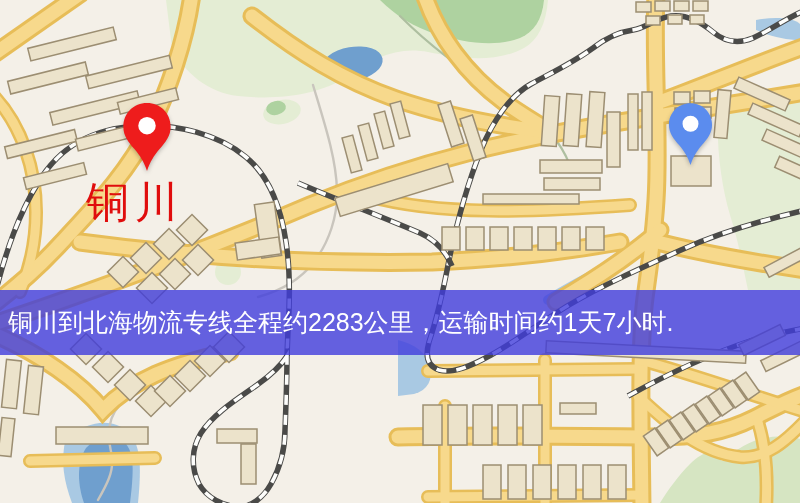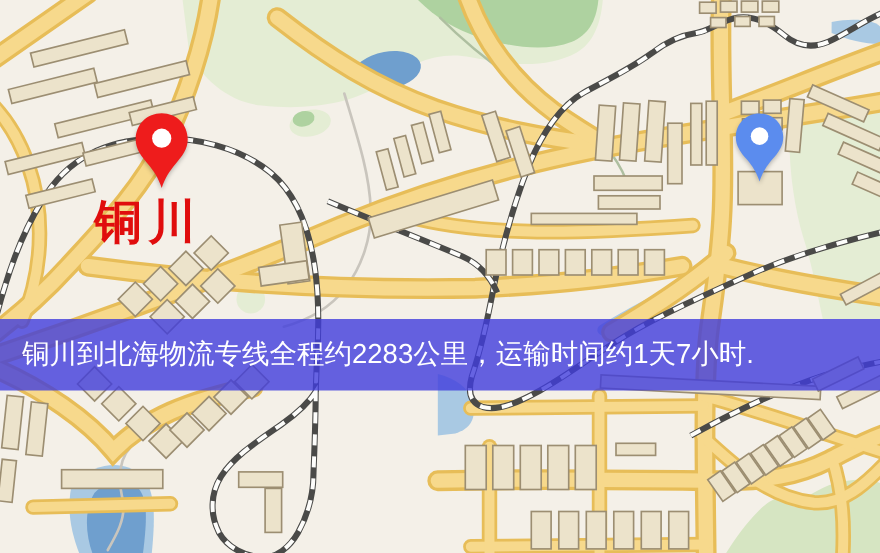--- a/index.html
+++ b/index.html
@@ -19,26 +19,26 @@
   .rf{fill:none;stroke:var(--road_fill);stroke-width:13;stroke-linecap:round;}
   .rc.minor{stroke-width:14;}
   .rf.minor{stroke-width:9;}
   .railb{fill:none;stroke:var(--rail_dark);stroke-width:5.5;}
   .raild{fill:none;stroke:var(--rail_light);stroke-width:3.6;stroke-dasharray:10 10;}
   .bld{fill:var(--building_fill);stroke:var(--building_stroke);stroke-width:1.5;}
   
   .pin{position:absolute;filter:drop-shadow(0 2px 2px rgba(0,0,0,0.25));}
   .pin.origin path{fill:var(--origin_pin);}
   .pin.dest  path{fill:var(--dest_pin);}
-  .place-label{position:absolute;font-weight:bold;line-height:1;white-space:nowrap;text-align:right;}
+  .place-label{position:absolute;font-weight:normal;line-height:1;white-space:nowrap;text-align:right;}
   .place-label.origin{color:var(--origin_label);font-size:43px;letter-spacing:6px;left:86px;top:181px;}
   .place-label.dest{color:var(--dest_label);font-size:45px;letter-spacing:8px;left:643px;top:178px;}
   .banner{position:absolute;left:0;top:290px;width:800px;height:65px;
           background:var(--banner_bg);color:var(--banner_text);
-          font-size:25px;line-height:65px;padding-left:20px;box-sizing:border-box;
+          font-size:25px;line-height:65px;padding-left:8px;box-sizing:border-box;
           white-space:nowrap;}
 </style>
 </head>
 <body>
 
 <div class="stage">
 
   <svg class="map" width="800" height="503" viewBox="0 0 800 503">
 
     <rect class="land" x="0" y="0" width="800" height="503"></rect>

